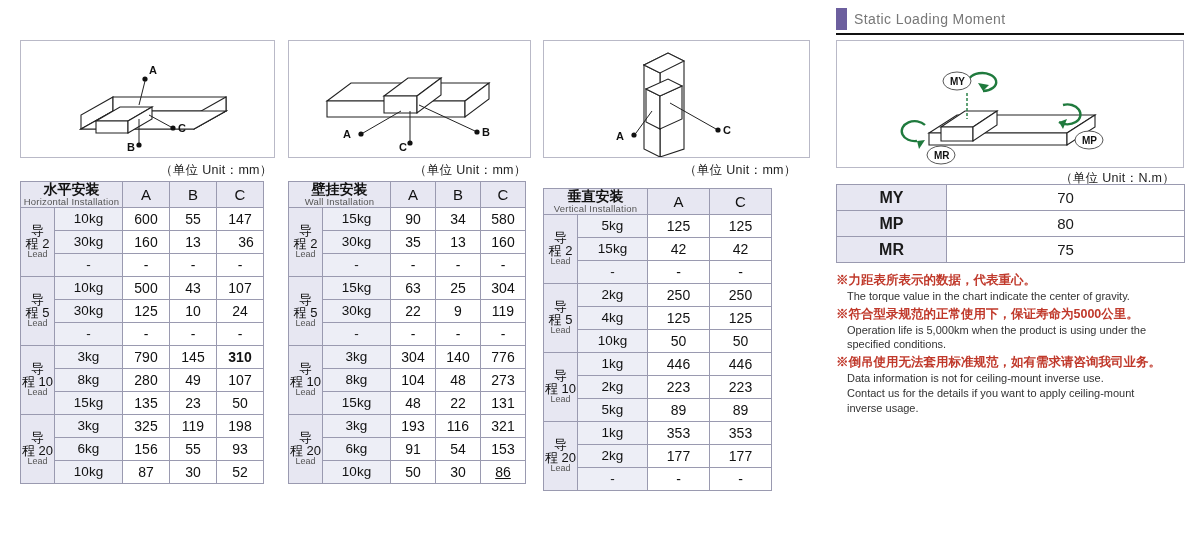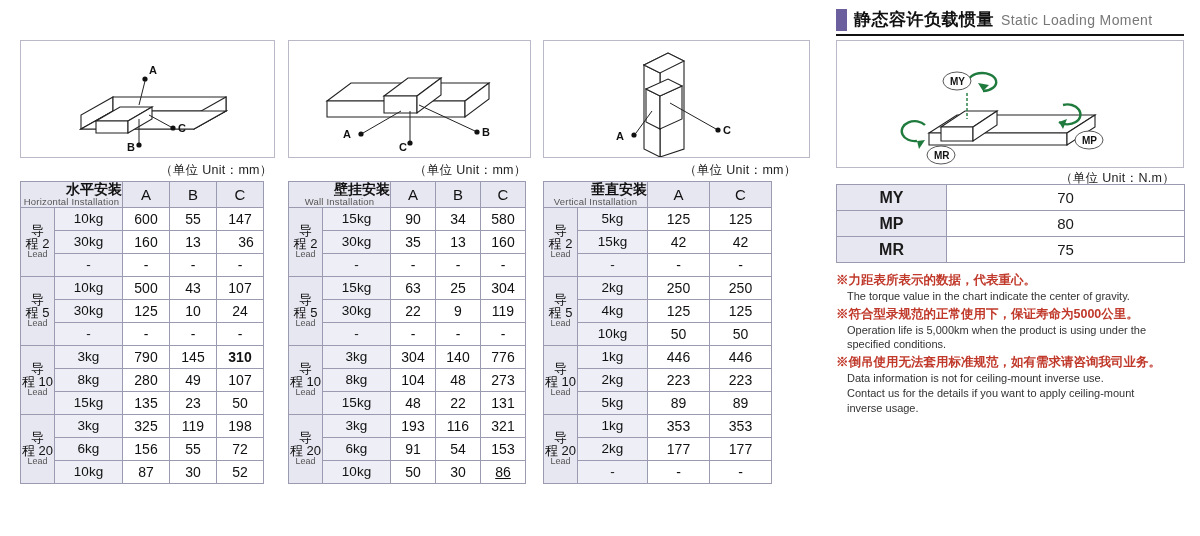--- a/index.html
+++ b/index.html
@@ -50,21 +50,21 @@
     height:23px;
     font-weight:normal;
     color:#111;
   }
   .hdr-cell { background:#e7e7f2; font-weight:bold; font-size:15px; }
   .hdr-name {
     background:#e7e7f2;
     line-height:1.05;
     padding:2px 3px 2px 3px;
   }
-  .hdr-name .cn { font-size:14px; font-weight:bold; display:block;text-align:right; }
+  .hdr-name .cn { font-size:14px; font-weight:bold; display:block; }
   .hdr-name .en { font-size:9.5px; color:#555; display:block; letter-spacing:0.2px;}
   .lead-cell {
     background:#e7e7f2;
     font-size:13.5px;
     font-weight:bold;
     line-height:1.02;
     width:34px;
   }
   .lead-cell .lw { display:block; font-size:13px; }
   .lead-cell .num { display:block; font-size:13px; }
@@ -99,21 +99,20 @@
 </style>
 </head>
 <body>
 
 <div class="page">
 
 
   <div id="right-header">
     <div class="sec-header">
       <div class="sec-bar"></div>
-      <div class="sec-title-cn">静态容许负载惯量</div>
       <div class="sec-title-en">Static Loading Moment</div>
     </div>
     <div class="hr-under"></div>
   </div>
 
   <div class="diagram" style="left:20px; top:40px; width:255px; height:118px;">
     <svg width="253" height="116" viewBox="0 0 253 116">
       <g fill="#fff" stroke="#222" stroke-width="1.1">
         <polygon points="60,88 92,70 205,70 173,88"></polygon>
         <polygon points="60,88 60,74 92,56 92,70"></polygon>
@@ -313,21 +312,21 @@
             </td>
             <td class="w-cell" style="width: 68px;">3kg</td>
             <td class="val" style="width: 47px;">325</td>
             <td class="val" style="width: 47px;">119</td>
             <td class="val" style="width: 47px;">198</td>
           </tr>
           <tr>
             <td class="w-cell" style="width: 68px;">6kg</td>
             <td class="val" style="width: 47px;">156</td>
             <td class="val" style="width: 47px;">55</td>
-            <td class="val" style="width: 47px;">72</td>
+            <td class="val" style="width: 47px;">93</td>
           </tr>
           <tr>
             <td class="w-cell" style="width: 68px;">10kg</td>
             <td class="val" style="width: 47px;">87</td>
             <td class="val" style="width: 47px;">30</td>
             <td class="val" style="width: 47px;">52</td>
           </tr>
         </tbody>
       </table>
       <table class="load" style="left: 288px; top: 181px;">
@@ -428,21 +427,21 @@
             <td class="val" style="width: 45px;">153</td>
           </tr>
           <tr>
             <td class="w-cell" style="width: 68px;">10kg</td>
             <td class="val" style="width: 45px;">50</td>
             <td class="val" style="width: 45px;">30</td>
             <td class="val" style="width: 45px; text-decoration: underline;">86</td>
           </tr>
         </tbody>
       </table>
-      <table class="load" style="left: 543px; top: 181px;">
+      <table class="load" style="left: 543px; top: 188px;">
         <tbody>
           <tr>
             <td class="hdr-name" colspan="2" style="width: 104px;">
               <span class="cn">垂直安装</span>
               <span class="en">Vertical Installation</span>
             </td>
             <td class="hdr-cell" style="width: 62px;">A</td>
             <td class="hdr-cell" style="width: 62px;">C</td>
           </tr>
           <tr>

